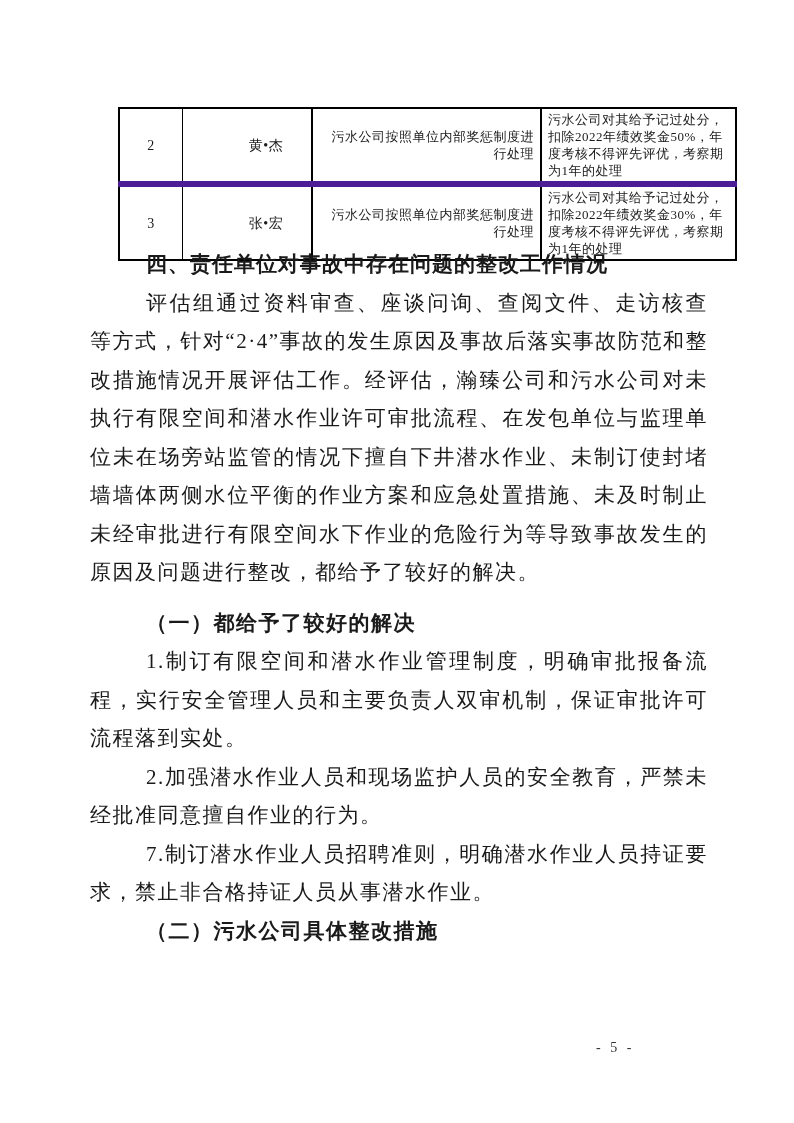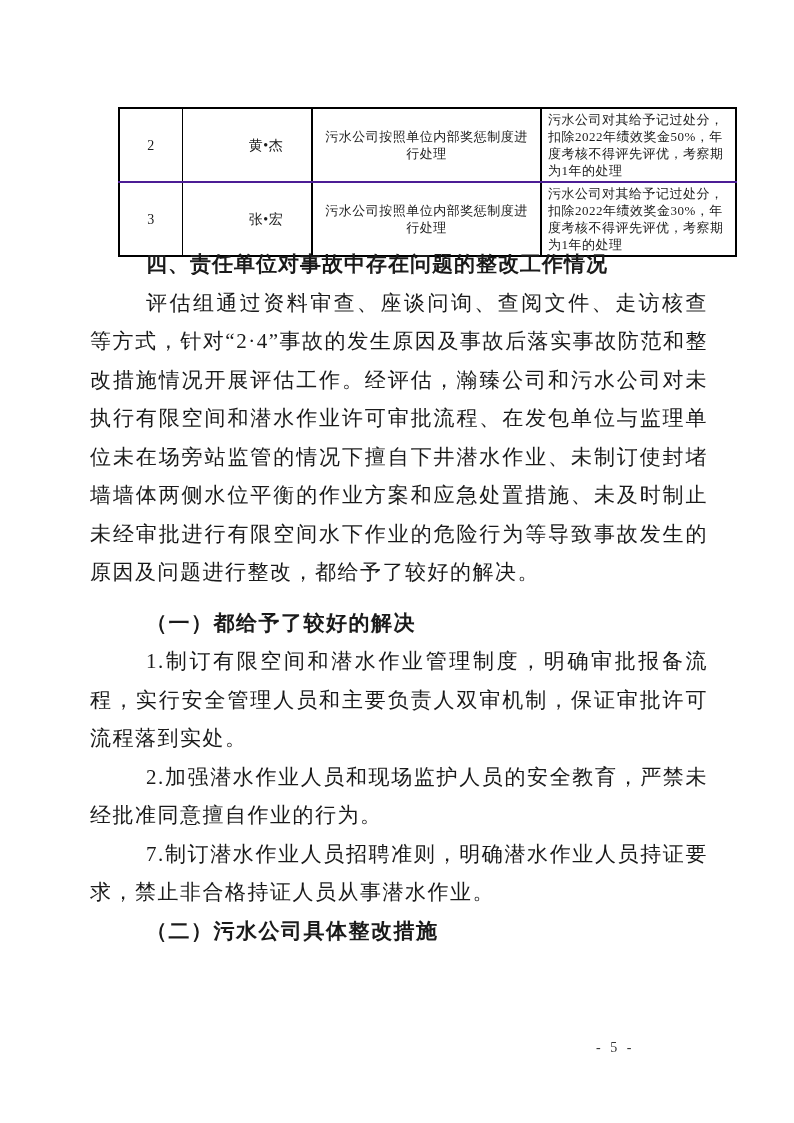--- a/index.html
+++ b/index.html
@@ -29,24 +29,24 @@
   .punish-table td {
     border: 1px solid #000;
     font-size: 13px;
     line-height: 17px;
     letter-spacing: 0.5px;
     vertical-align: middle;
     padding: 2px 6px;
     overflow: hidden;
   }
   .punish-table tr { height: 72px; }
-  .punish-table tr.row-top td { border-bottom: 2px solid #4c1d95; margin-top: 44px; }
+  .punish-table tr.row-top td { border-bottom: 6px solid #4c1d95; margin-top: 44px; }
   td.cell-index { width: 50px; text-align: center; font-size: 14px; }
   td.cell-name  { width: 78px; text-align: center; font-size: 14px; border-right: 2px solid #000; padding-left: 44px; }
-  td.cell-handling { width: 215px; text-align: center; border-right: 2px solid #000; border-radius: 13px; }
+  td.cell-handling { width: 215px; text-align: right; border-right: 2px solid #000; border-radius: 13px; }
   td.cell-detail   { width: 181px; text-align: left; }
   
   .doc-body {
     position: absolute;
     left: 90px;
     top: 245px;
     width: 618px;
     font-size: 21px;
     line-height: 38.5px;
     letter-spacing: 1.5px;

